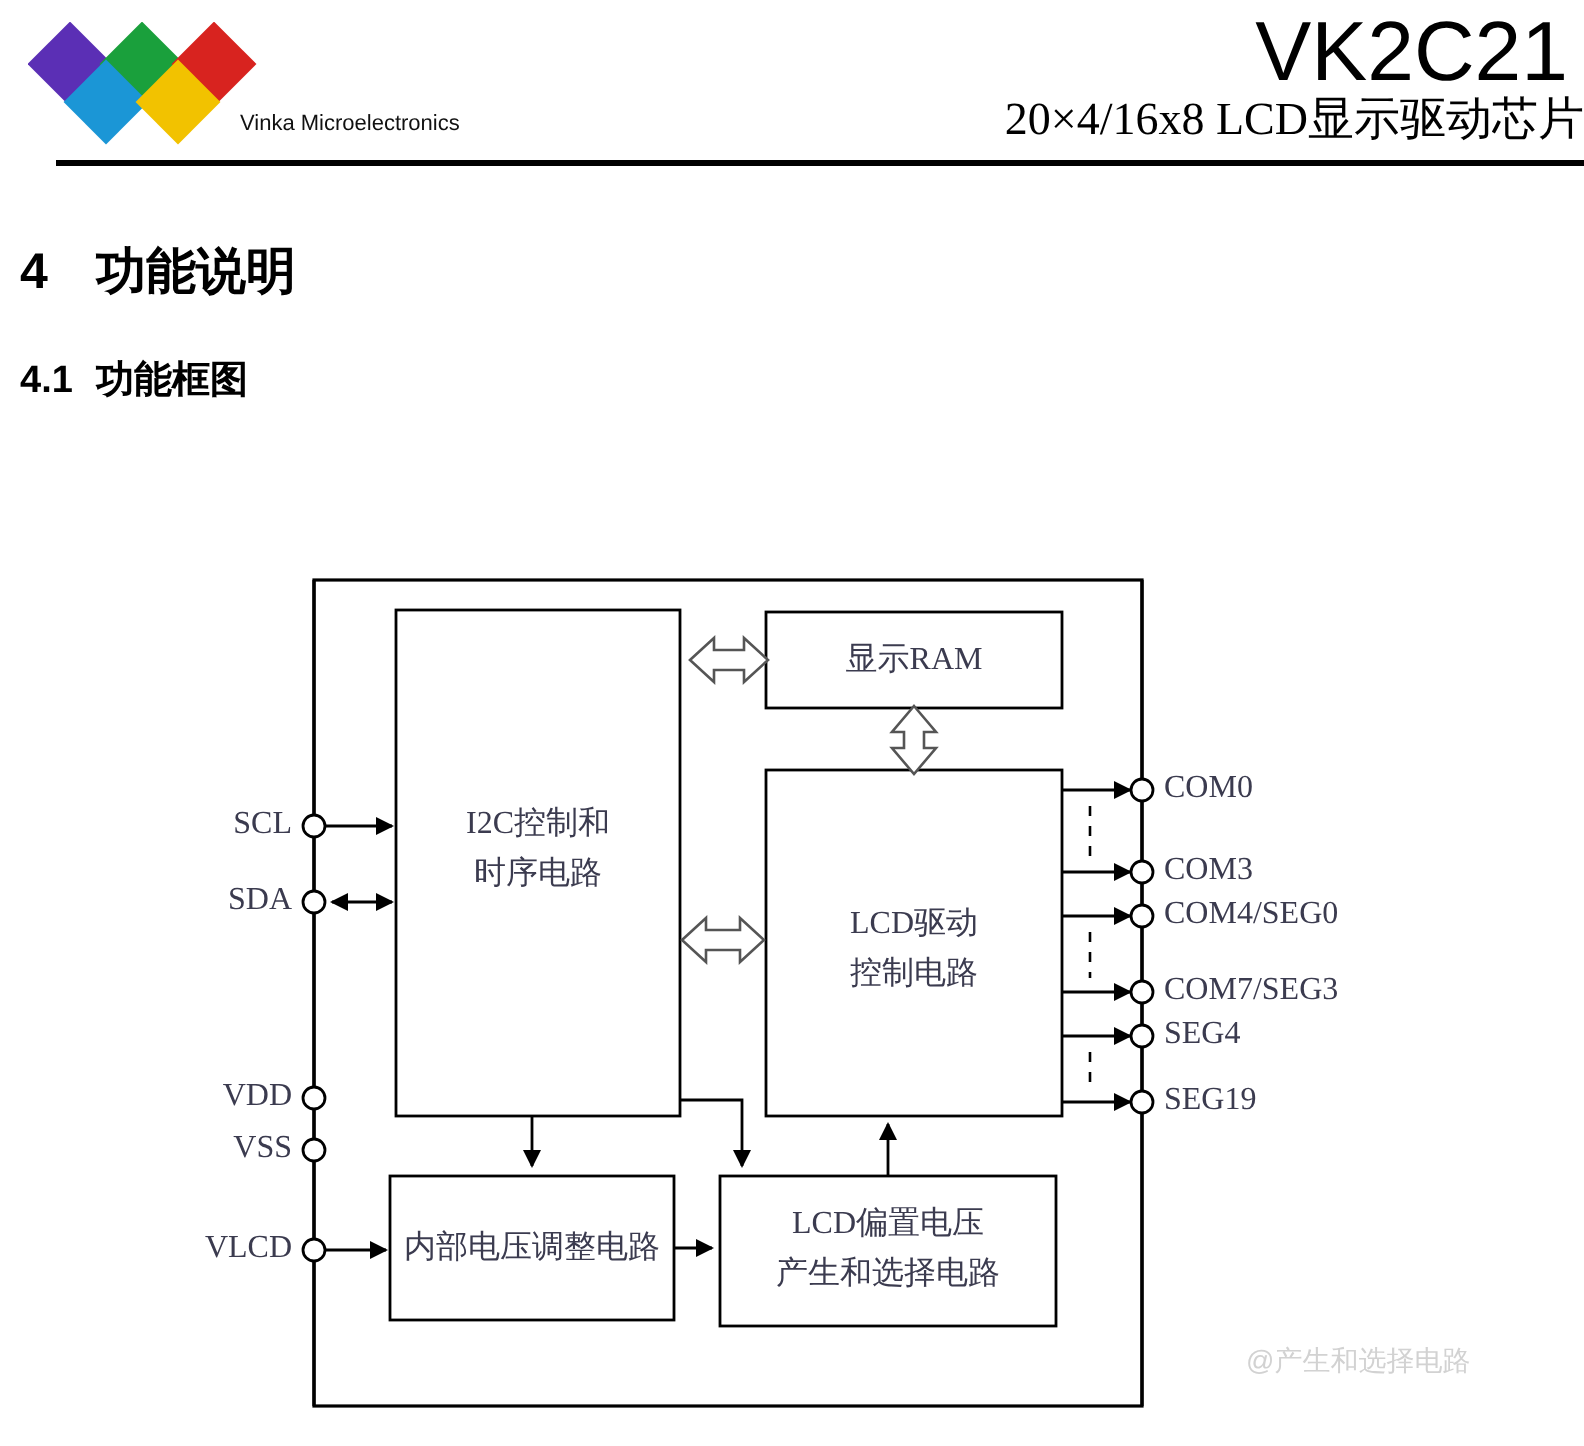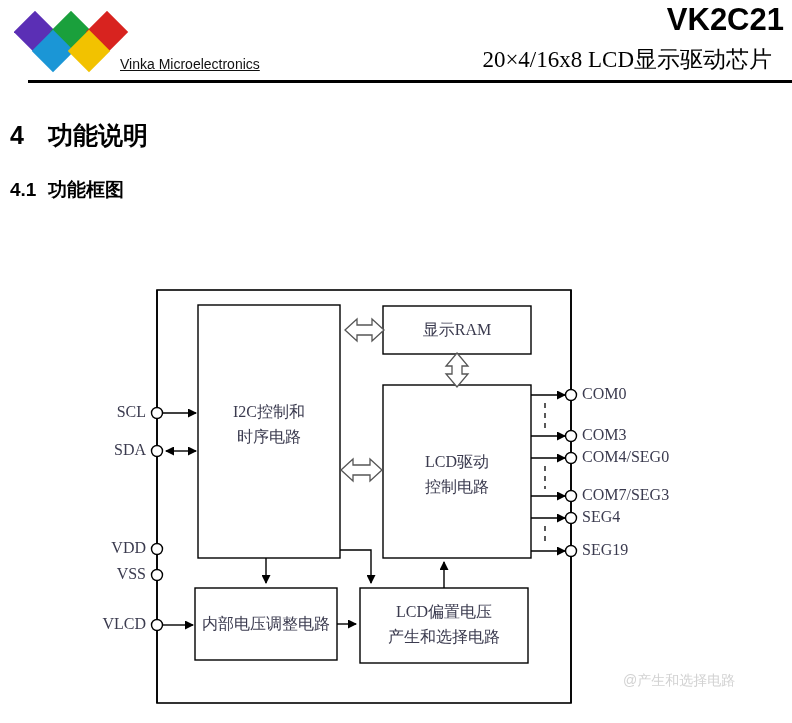--- a/index.html
+++ b/index.html
@@ -21,30 +21,30 @@
   #logo-cn{
     position:absolute;left:116px;top:14px;
     font-family:"Liberation Sans", sans-serif;
     font-size:35px;font-weight:bold;letter-spacing:1px;
     color:#111;
     white-space:nowrap;
   }
   #logo-en{
     position:absolute;left:120px;top:56px;
     font-family:"Liberation Sans", sans-serif;
-    font-size:14px;color:#111;white-space:nowrap;text-decoration:underline;
+    font-size:11px;color:#111;white-space:nowrap;
   }
   #part-no{
     position:absolute;right:8px;top:2px;
     font-family:"Liberation Sans", sans-serif;
-    font-size:31px;font-weight:bold;color:#000;
+    font-size:42px;font-weight:normal;color:#000;
     white-space:nowrap;
   }
   #part-desc{
-    position:absolute;right:20px;top:44px;
+    position:absolute;right:0;top:44px;
     font-family:"Liberation Serif", serif;
     font-size:23px;color:#000;white-space:nowrap;
   }
   #header-rule{
     position:absolute;left:28px;top:80px;width:764px;height:3px;background:#000;
   }
   
   #h-sec{
     position:absolute;left:10px;top:119px;
     font-size:25px;font-weight:bold;white-space:nowrap;

